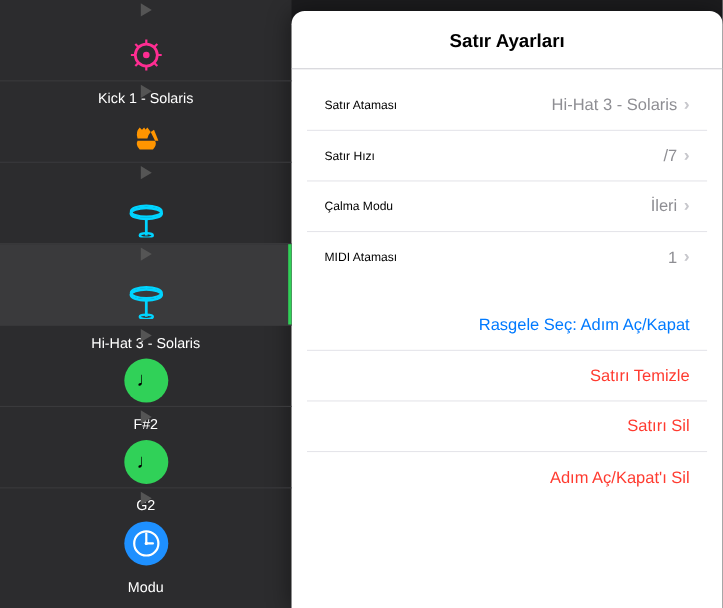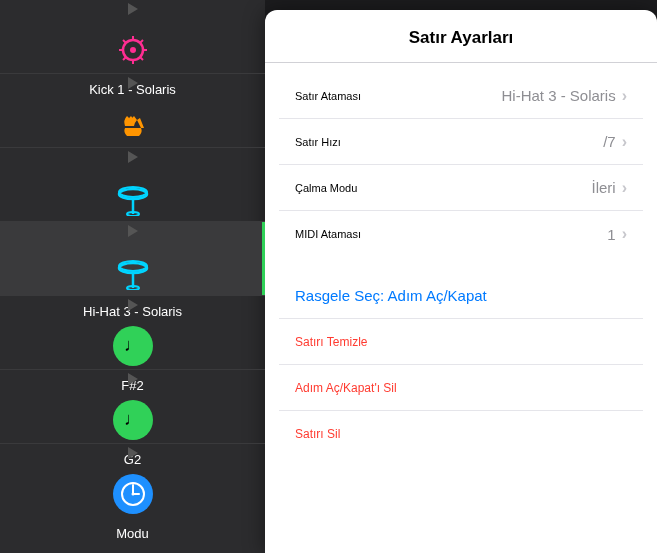--- a/index.html
+++ b/index.html
@@ -153,40 +153,40 @@
     .action-group {
       background: #ffffff;
       border-radius: 10px;
       margin: 6px 14px;
       overflow: hidden;
     }
 
     .action-row {
       display: flex;
       align-items: center;
-      justify-content: flex-start;
+      justify-content: flex-end;
       padding: 14px 16px;
       border-bottom: 1px solid #e5e5ea;
       cursor: pointer;
       min-height: 46px;
     }
 
     .action-row:last-child {
       border-bottom: none;
     }
 
     .action-blue {
       color: #007aff;
       font-size: 15px;
       font-weight: 400;
     }
 
     .action-red {
       color: #ff3b30;
-      font-size: 12px;
+      font-size: 15px;
       font-weight: 400;
     }
 
     
     .icon-kick {
       color: #ff2d92;
       font-size: 30px;
     }
 
     .icon-clap {
@@ -404,22 +404,22 @@
 
     <div class="action-row">
       <span class="action-blue">Rasgele Seç: Adım Aç/Kapat</span>
     </div>
 
     <div class="action-row">
       <span class="action-red">Satırı Temizle</span>
     </div>
 
     <div class="action-row">
+      <span class="action-red">Satırı Sil</span>
+    </div>
+
+    <div class="action-row">
       <span class="action-red">Adım Aç/Kapat'ı Sil</span>
     </div>
 
-    <div class="action-row">
-      <span class="action-red">Satırı Sil</span>
-    </div>
-
   </div>
 
 </div>
 
 </body></html>

